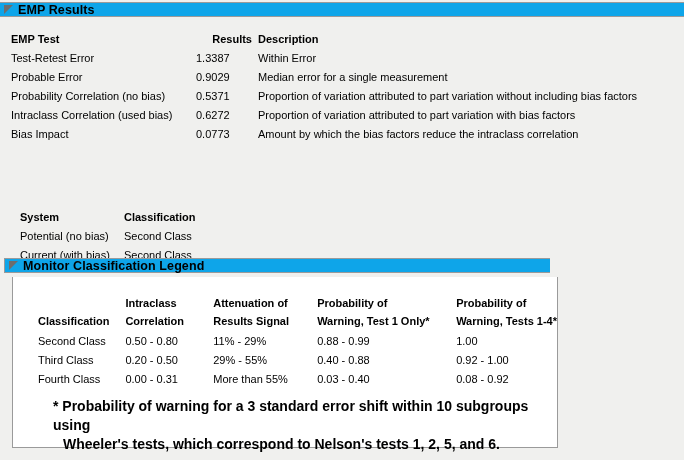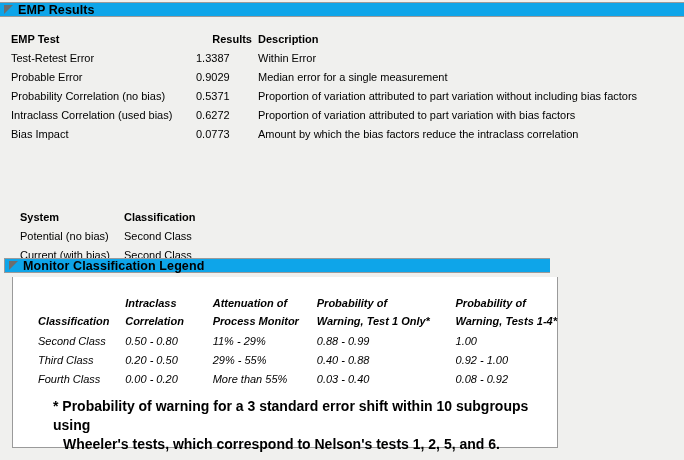--- a/index.html
+++ b/index.html
@@ -125,21 +125,20 @@
     border-collapse: collapse;
   }
   .legend-table th, .legend-table td {
     font-size: 11px;
     padding: 0 0 0 0;
     text-align: left;
     vertical-align: bottom;
     line-height: 18px;
     white-space: nowrap;
     font-weight: bold;
-    font-style: italic;
   }
   .legend-table thead th {
     padding-bottom: 2px;
   }
   .legend-table tbody td {
     font-weight: normal;
     line-height: 19px;
     vertical-align: top;
   }
   .lg-c1 { width: 88px; }
@@ -246,21 +245,21 @@
           <th class="lg-c1">
             <span class="hdr-line2"></span>
             <span>Classification</span>
           </th>
           <th class="lg-c2">
             <span class="hdr-line2">Intraclass</span>
             <span>Correlation</span>
           </th>
           <th class="lg-c3">
             <span class="hdr-line2">Attenuation of</span>
-            <span>Process Monitor</span>
+            <span>Results Signal</span>
           </th>
           <th class="lg-c4">
             <span class="hdr-line2">Probability of</span>
             <span>Warning, Test 1 Only*</span>
           </th>
           <th class="lg-c5">
             <span class="hdr-line2">Probability of</span>
             <span>Warning, Tests 1-4*</span>
           </th>
         </tr>
@@ -275,21 +274,21 @@
         </tr>
         <tr>
           <td class="lg-c1">Third Class</td>
           <td class="lg-c2">0.20 - 0.50</td>
           <td class="lg-c3">29% - 55%</td>
           <td class="lg-c4">0.40 - 0.88</td>
           <td class="lg-c5">0.92 - 1.00</td>
         </tr>
         <tr>
           <td class="lg-c1">Fourth Class</td>
-          <td class="lg-c2">0.00 - 0.20</td>
+          <td class="lg-c2">0.00 - 0.31</td>
           <td class="lg-c3">More than 55%</td>
           <td class="lg-c4">0.03 - 0.40</td>
           <td class="lg-c5">0.08 - 0.92</td>
         </tr>
       </tbody>
     </table>
 
     <div class="legend-note">
       <span>* Probability of warning for a 3 standard error shift within 10 subgroups using</span>
       <span class="l2">Wheeler's tests, which correspond to Nelson's tests 1, 2, 5, and 6.</span>

